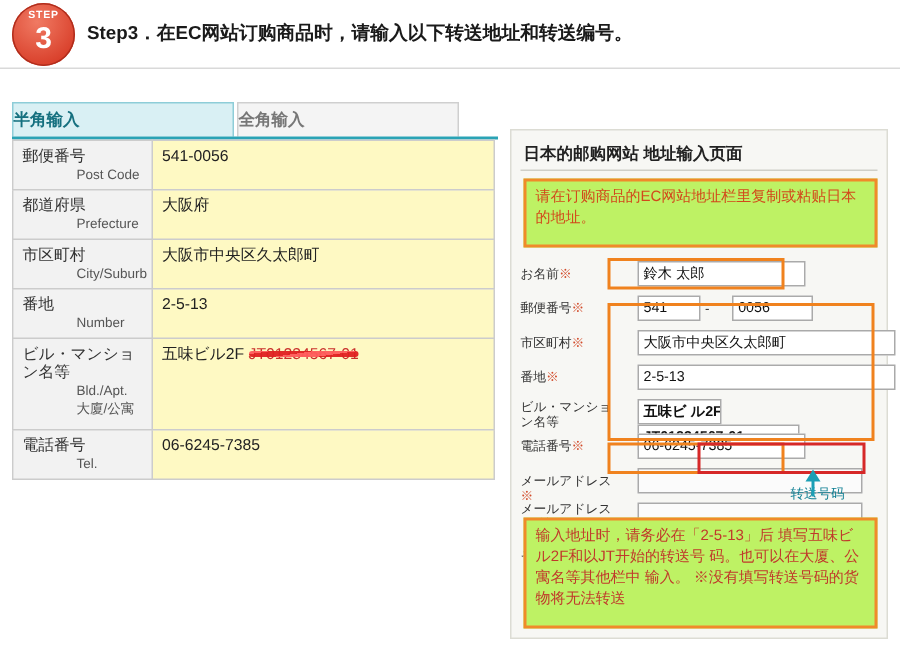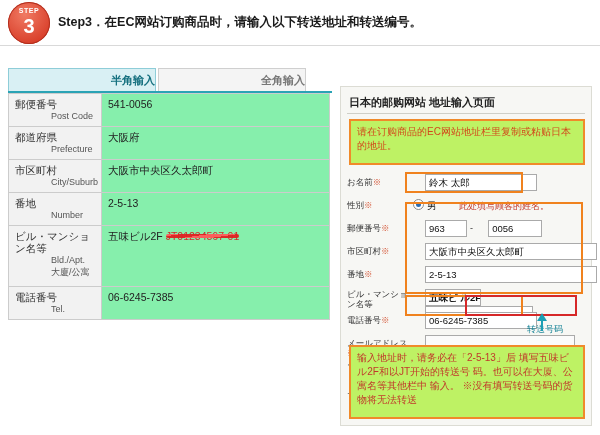--- a/index.html
+++ b/index.html
@@ -76,21 +76,21 @@
   .tabs {
     position: absolute;
     left: 8px; top: 68px;
     width: 320px; height: 24px;
   }
   .tab {
     position: absolute;
     top: 0;
     height: 23px;
     line-height: 23px;
-    text-align: right;
+    text-align: left;
     font-size: 11px;
     border: 1px solid #cfcfcf;
     border-bottom: none;
     box-sizing: border-box;
   }
   .tab.active {
     left: 0;
     width: 148px;
     background: #d9f0f4;
     border-color: #8ecdd8;
@@ -135,21 +135,21 @@
     display: block;
     font-size: 10.5px;
   }
   .left-table td.lbl .en {
     display: block;
     font-size: 9px;
     color: #555;
     padding-left: 36px;
   }
   .left-table td.val {
-    background: #86efac;
+    background: #fef9c3;
     font-size: 10.5px;
     line-height: 13px;
   }
   .redacted {
     display: inline-block;
     position: relative;
     color: #c9302c;
   }
   .redacted .scribble {
     position: absolute;
@@ -419,36 +419,27 @@
 
     <div class="frow">
       <div class="flabel">
         <span>お名前</span><span class="req">※</span>
       </div>
       <div class="fctl">
         <span class="inp" style="width:112px">鈴木 太郎</span>
       </div>
     </div>
 
-    <div class="frow">
-      <div class="flabel">
-        <span>性別</span><span class="req">※</span>
-      </div>
-      <div class="fctl radio-wrap">
-        <span class="radio"></span><span>男</span>
-      </div>
-      <div class="note-inline">此处填写顾客的姓名。</div>
-    </div>
 
     <div class="frow">
       <div class="flabel">
         <span>郵便番号</span><span class="req">※</span>
       </div>
       <div class="fctl">
-        <span class="inp" style="width:42px">963</span>
+        <span class="inp" style="width:42px">541</span>
         <span style="font-size:9px;color:#333;">-</span>
         <span class="inp" style="width:54px">0056</span>
       </div>
     </div>
 
 
     <div class="frow">
       <div class="flabel">
         <span>市区町村</span><span class="req">※</span>
       </div>

